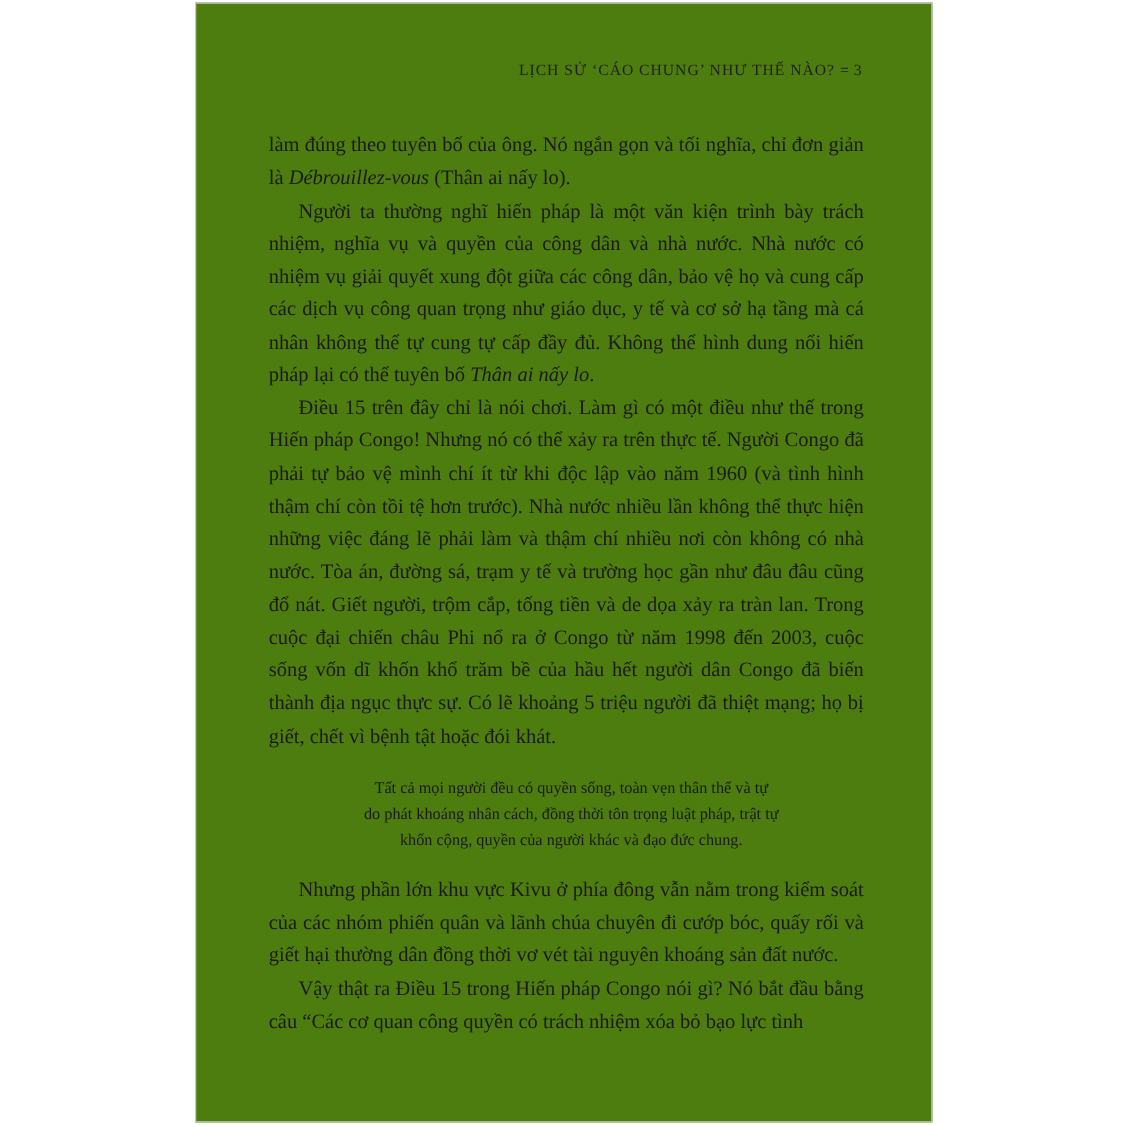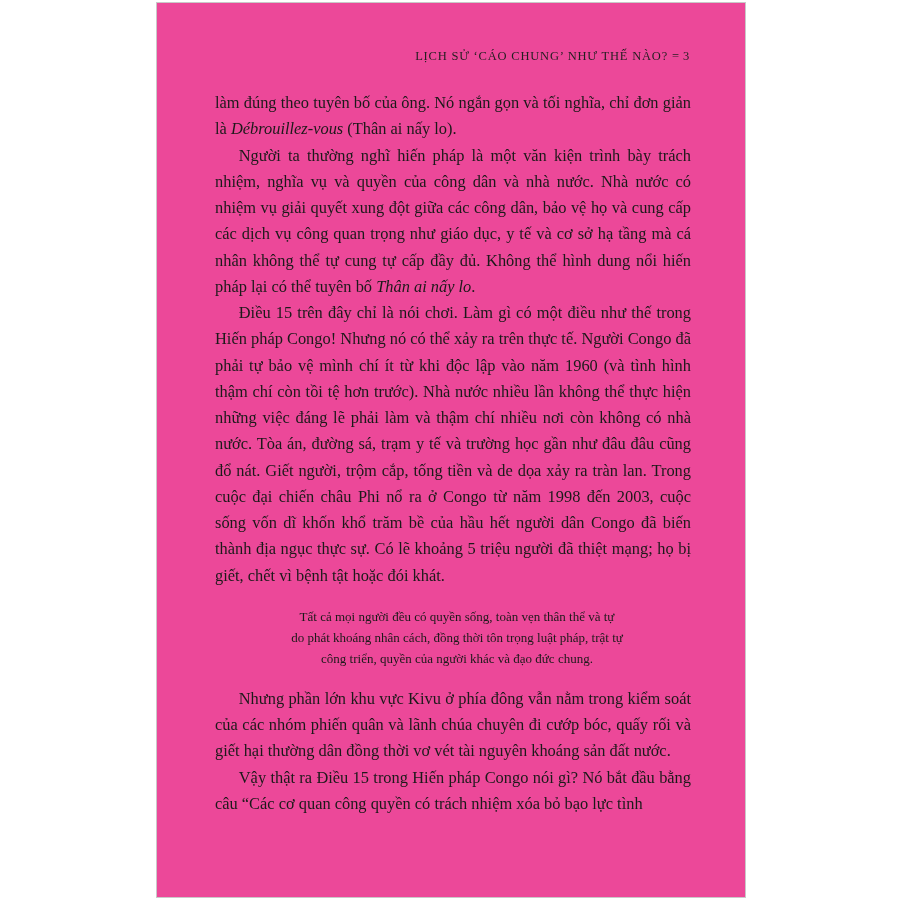--- a/index.html
+++ b/index.html
@@ -14,21 +14,21 @@
     overflow: hidden;
   }
   .page-frame {
     position: absolute;
     left: 156px;
     top: 2px;
     width: 590px;
     height: 896px;
     border: 1px solid #c9c9c9;
     box-sizing: border-box;
-    background: #ec4899;
+    background: #4d7c0f;
   }
   .page-inner {
     position: absolute;
     left: 58px;
     top: 46px;
     width: 476px;
   }
   .running-head {
     text-align: right;
     font-size: 12.5px;
@@ -36,21 +36,21 @@
     color: #231f20;
     font-variant: small-caps;
     text-transform: uppercase;
     padding-right: 1px;
     white-space: nowrap;
   }
   .running-head .sep {
     letter-spacing: 0px;
   }
   .body-text {
-    margin-top: 26px;
+    margin-top: 39px;
     font-size: 16.4px;
     line-height: 1.6;
     color: #1c1a1a;
     text-align: justify;
     text-justify: inter-word;
     hyphens: none;
   }
   .body-text p {
     margin: 0;
   }
@@ -85,21 +85,21 @@
     </div>
 
     <div class="body-text">
       <p>làm đúng theo tuyên bố của ông. Nó ngắn gọn và tối nghĩa, chỉ đơn giản là <em>Débrouillez-vous</em> (Thân ai nấy lo).</p>
       <p class="indent">Người ta thường nghĩ hiến pháp là một văn kiện trình bày trách nhiệm, nghĩa vụ và quyền của công dân và nhà nước. Nhà nước có nhiệm vụ giải quyết xung đột giữa các công dân, bảo vệ họ và cung cấp các dịch vụ công quan trọng như giáo dục, y tế và cơ sở hạ tầng mà cá nhân không thể tự cung tự cấp đầy đủ. Không thể hình dung nổi hiến pháp lại có thể tuyên bố <em>Thân ai nấy lo</em>.</p>
       <p class="indent">Điều 15 trên đây chỉ là nói chơi. Làm gì có một điều như thế trong Hiến pháp Congo! Nhưng nó có thể xảy ra trên thực tế. Người Congo đã phải tự bảo vệ mình chí ít từ khi độc lập vào năm 1960 (và tình hình thậm chí còn tồi tệ hơn trước). Nhà nước nhiều lần không thể thực hiện những việc đáng lẽ phải làm và thậm chí nhiều nơi còn không có nhà nước. Tòa án, đường sá, trạm y tế và trường học gần như đâu đâu cũng đổ nát. Giết người, trộm cắp, tống tiền và de dọa xảy ra tràn lan. Trong cuộc đại chiến châu Phi nổ ra ở Congo từ năm 1998 đến 2003, cuộc sống vốn dĩ khốn khổ trăm bề của hầu hết người dân Congo đã biến thành địa ngục thực sự. Có lẽ khoảng 5 triệu người đã thiệt mạng; họ bị giết, chết vì bệnh tật hoặc đói khát.</p>
 
       <div class="quote-block">
         <p>Tất cả mọi người đều có quyền sống, toàn vẹn thân thể và tự</p>
         <p>do phát khoáng nhân cách, đồng thời tôn trọng luật pháp, trật tự</p>
-        <p>công triển, quyền của người khác và đạo đức chung.</p>
+        <p>khốn cộng, quyền của người khác và đạo đức chung.</p>
       </div>
 
       <p class="indent">Nhưng phần lớn khu vực Kivu ở phía đông vẫn nằm trong kiểm soát của các nhóm phiến quân và lãnh chúa chuyên đi cướp bóc, quấy rối và giết hại thường dân đồng thời vơ vét tài nguyên khoáng sản đất nước.</p>
       <p class="indent">Vậy thật ra Điều 15 trong Hiến pháp Congo nói gì? Nó bắt đầu bằng câu “Các cơ quan công quyền có trách nhiệm xóa bỏ bạo lực tình</p>
     </div>
 
   </div>
 </div>
 
 </body></html>

